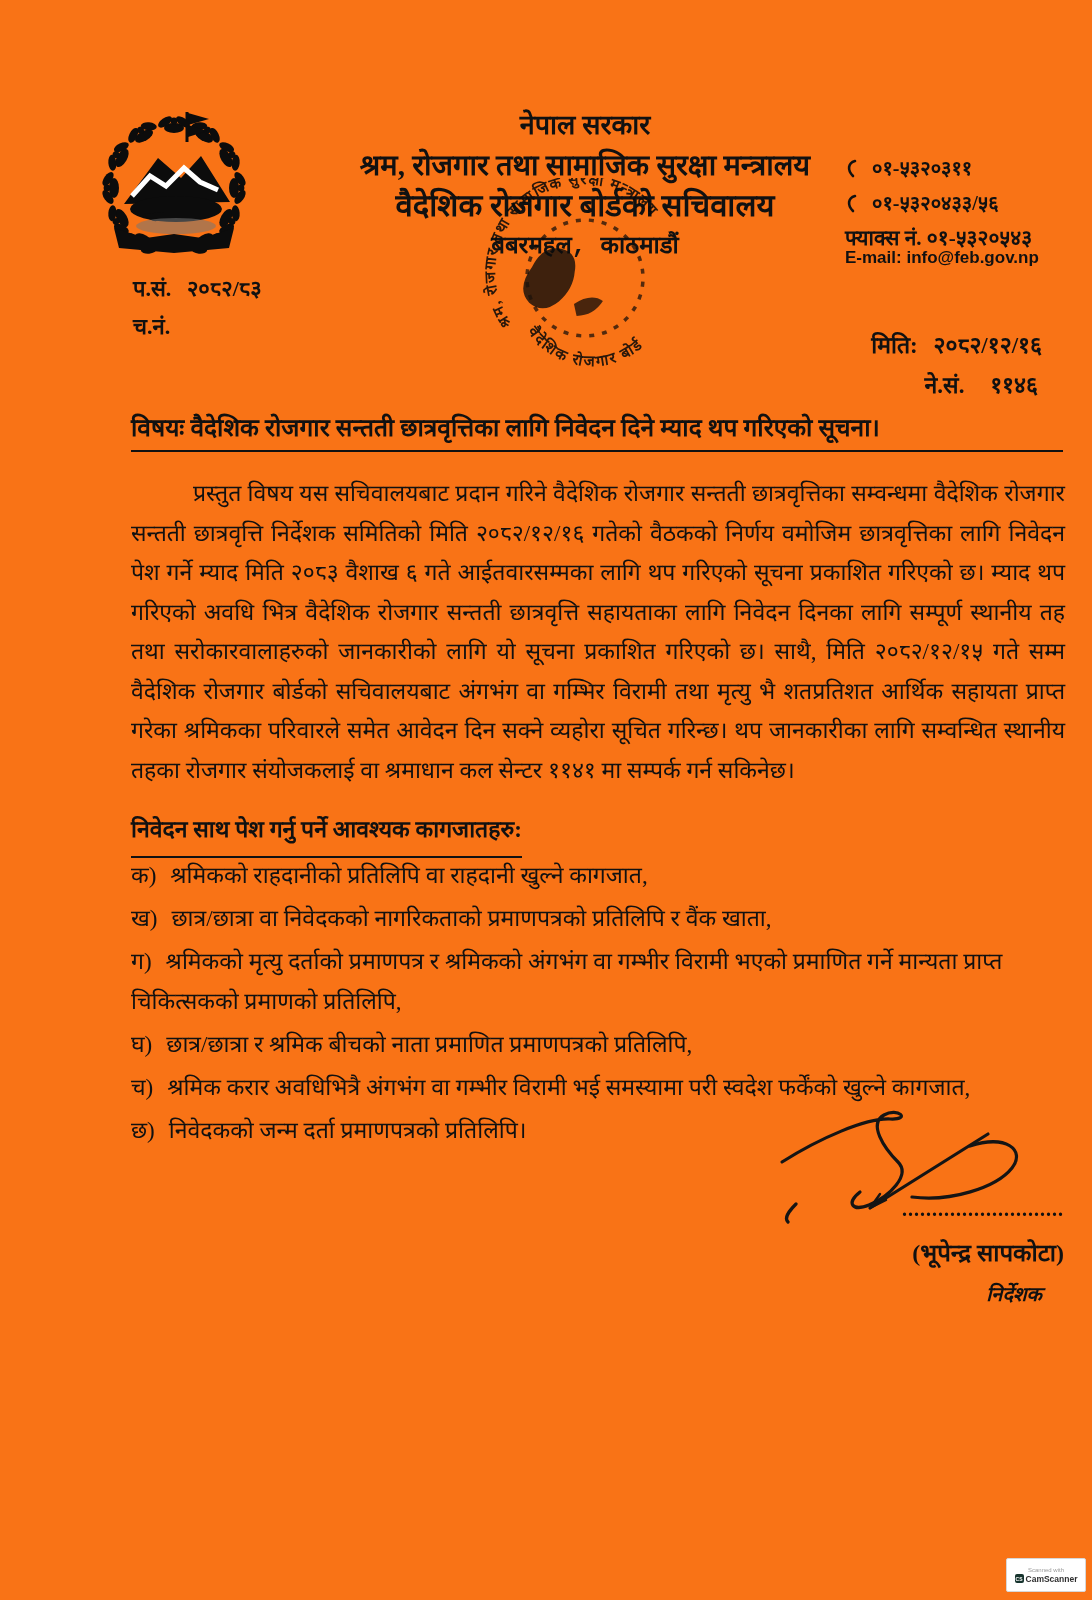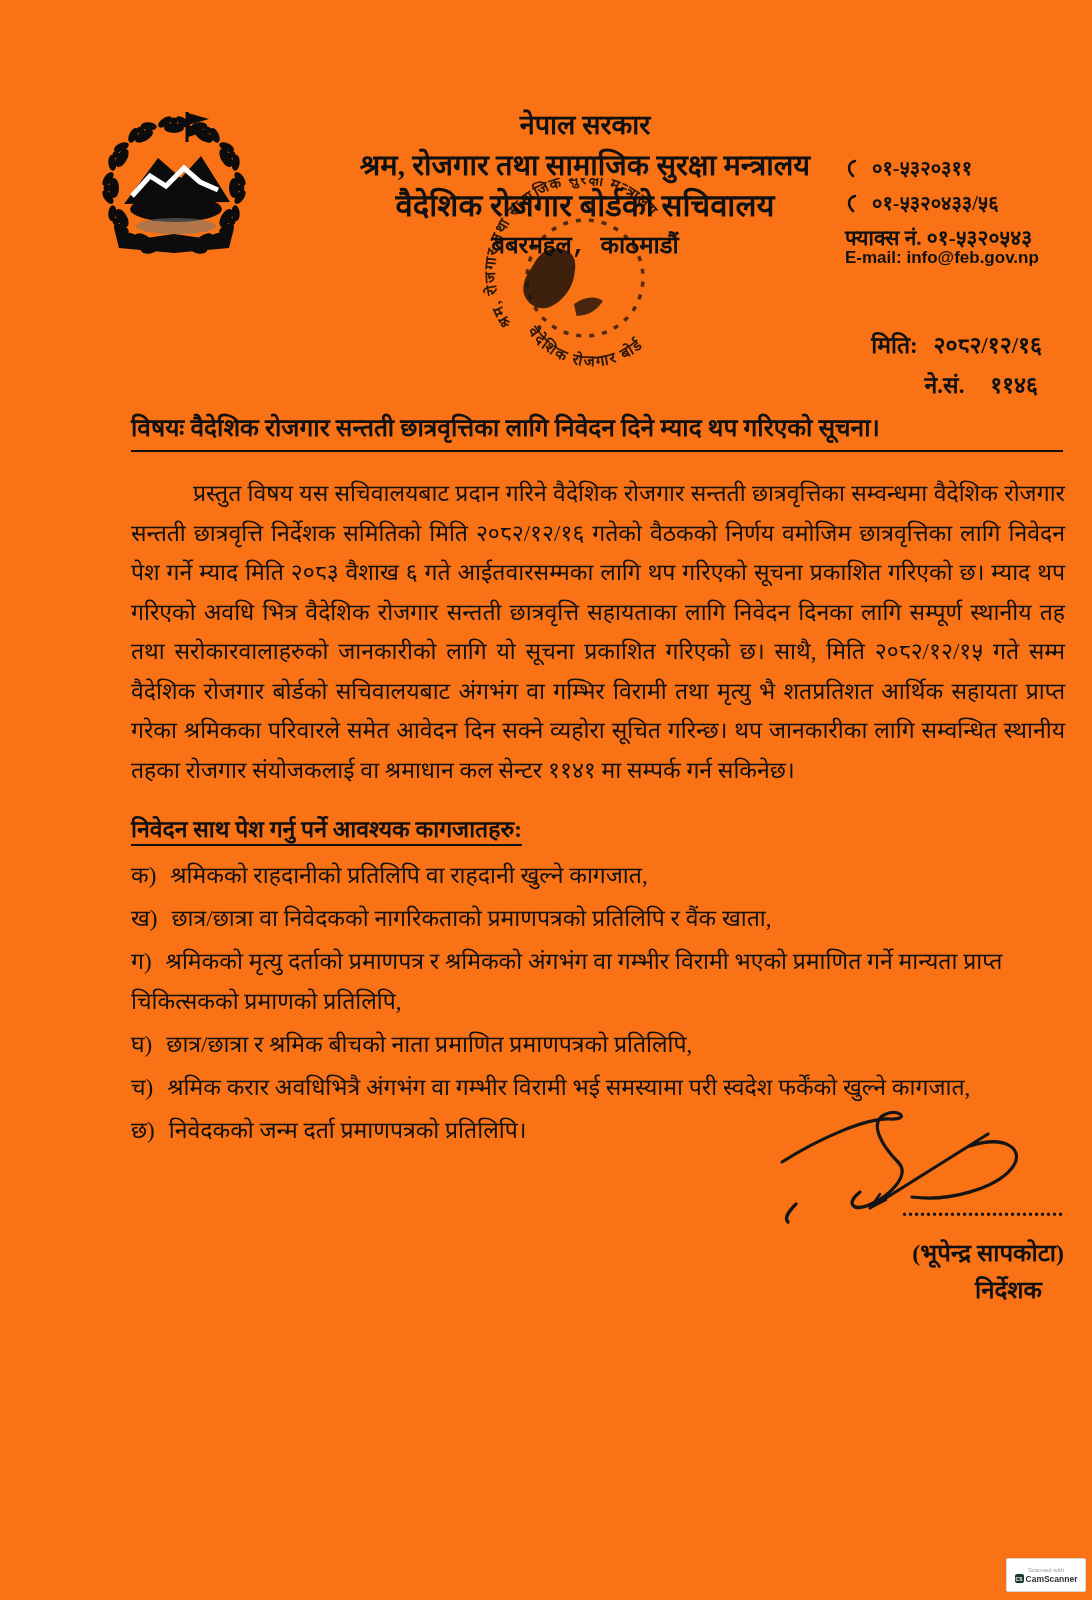--- a/index.html
+++ b/index.html
@@ -48,37 +48,37 @@
   }
   
   .body-par{
     position:absolute;left:131px;top:474px;width:934px;
     font-size:23px;line-height:39.5px;
     text-align:justify;text-indent:62px;
   }
   .docs-heading{
     position:absolute;left:131px;top:812px;
     font-size:23px;font-weight:bold;
-    border-bottom:2px solid #111;padding-bottom:0;
+    border-bottom:2px solid #111;padding-bottom:12px;
   }
   .docs-list{
     position:absolute;left:131px;top:856px;width:934px;
     font-size:23px;line-height:40px;
   }
   .doc-item{margin-bottom:3px;text-align:left;}
   .doc-marker{display:inline;margin-right:14px;}
   
   .sig-block{position:absolute;right:28px;top:1110px;width:300px;text-align:right;}
   .sig-svg{position:absolute;right:10px;top:-6px;}
   .sig-dots{
     margin-top:88px;font-size:20px;font-weight:bold;letter-spacing:1px;
     white-space:nowrap;overflow:hidden;
   }
   .sig-name{font-size:24px;font-weight:bold;margin-top:14px;}
-  .sig-title{font-size:24px;font-weight:bold;margin-top:4px;padding-right:22px;}
+  .sig-title{font-size:20px;font-weight:bold;margin-top:12px;padding-right:22px;font-style:italic;}
   
   .scan-badge{
     position:absolute;left:1006px;top:1558px;width:78px;height:32px;
     background:#fff;border:1px solid #d7d7d7;border-radius:2px;
     display:flex;flex-direction:column;align-items:center;justify-content:center;
     font-family:"Liberation Sans","DejaVu Sans",sans-serif;
     text-align:right;
   }
   .scan-line1{font-size:6px;color:#9a9a9a;line-height:7px;}
   .scan-line2{display:flex;align-items:center;gap:2px;line-height:10px;}
@@ -167,20 +167,29 @@
       </svg>
       <span>०१-५३२०४३३/५६</span>
     </div>
     <div class="contact-fax">फ्याक्स नं. ०१-५३२०५४३</div>
     <div class="contact-email">
       <span>E-mail:</span>
       <span>info@feb.gov.np</span>
     </div>
   </div>
 
+  <div class="ref-block">
+    <div class="ref-row">
+      <span>प.सं.</span><span class="sp"></span>
+      <span>२०८२/८३</span>
+    </div>
+    <div class="ref-row">
+      <span>च.नं.</span>
+    </div>
+  </div>
 
   <div class="date-block">
     <div class="date-row">
       <span>मिति:</span><span class="sp"></span>
       <span>२०८२/१२/१६</span>
     </div>
     <div class="nesan-row">
       <span>ने.सं.</span><span class="sp"></span><span class="sp"></span>
       <span>११४६</span>
     </div>

